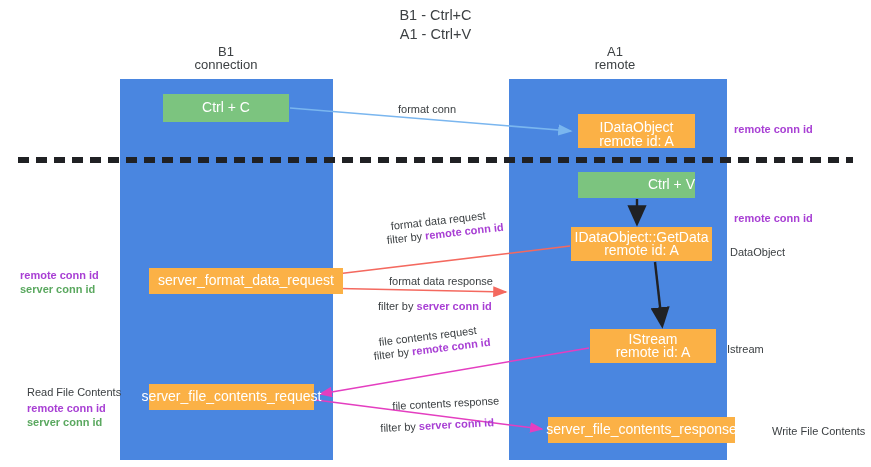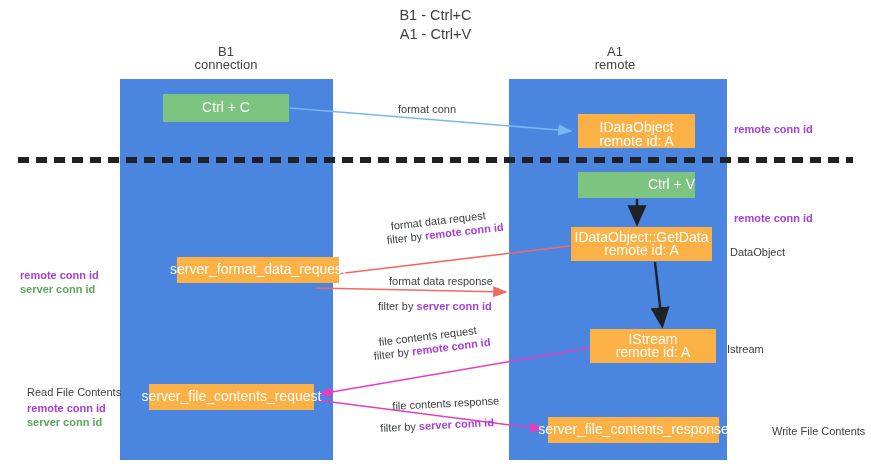--- a/index.html
+++ b/index.html
@@ -42,25 +42,25 @@
     text-align:center;box-sizing:border-box;
   }
   .node .l2{display:block;}
   .green{background:#7cc47f;}
   .orange{background:#fbb146;}
 
   #n-ctrlc{left:163px;top:94px;width:126px;height:28px;}
   #n-dataobject{left:578px;top:114px;width:117px;height:34px;justify-content:flex-end;}
   #n-ctrlv{left:578px;top:172px;width:117px;height:26px;align-items:flex-end;}
   #n-getdata{left:571px;top:227px;width:141px;height:34px;}
-  #n-sfdreq{left:149px;top:257px;width:162px;height:26px;margin-left:28px;}
+  #n-sfdreq{left:149px;top:268px;width:194px;height:26px;}
   #n-sfdres{left:512px;top:279px;width:157px;height:26px;}
   #n-istream{left:590px;top:329px;width:126px;height:34px;}
   #n-sfcreq{left:149px;top:384px;width:165px;height:26px;}
-  #n-sfcres{left:548px;top:417px;width:171px;height:26px;}
+  #n-sfcres{left:548px;top:417px;width:187px;height:26px;}
 
   
   .ann{position:absolute;font-size:11px;line-height:14px;white-space:nowrap;}
   .purple{color:#a83fd4;font-weight:bold;}
   .green-t{color:#5aa85f;font-weight:bold;}
   .dark{color:#3c4043;}
   .rot{transform-origin:left top;}
 
   #t-remote1{left:734px;top:122px;}
   #t-remote2{left:734px;top:211px;}

